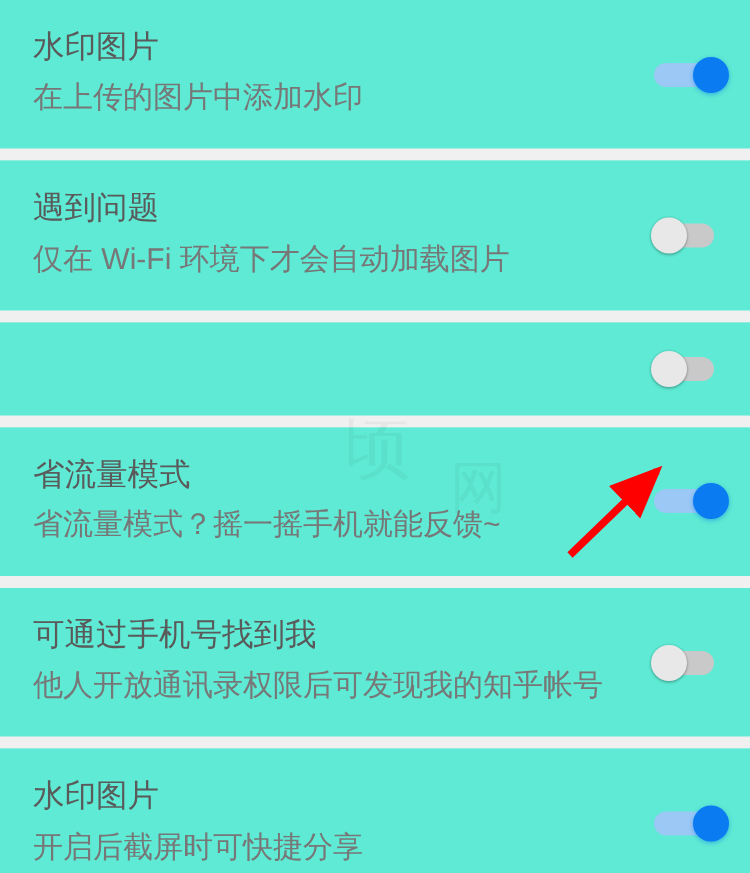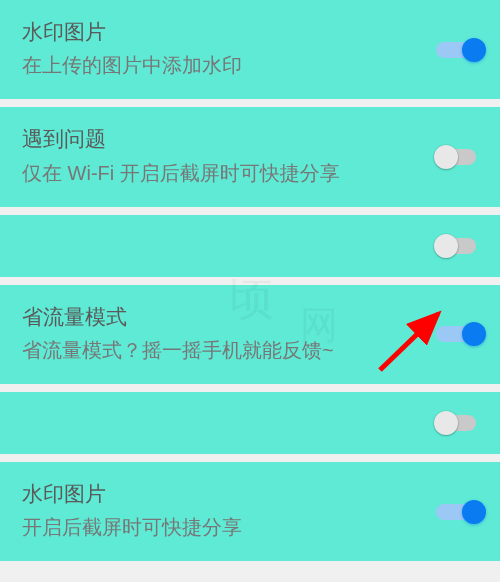--- a/index.html
+++ b/index.html
@@ -96,21 +96,21 @@
     </div>
     <div class="switch on">
       <div class="track"></div>
       <div class="knob"></div>
     </div>
   </div>
 
   <div class="item">
     <div class="text-col">
       <div class="title">遇到问题</div>
-      <div class="desc">仅在 Wi-Fi 开启后截屏时可快捷分享</div>
+      <div class="desc">仅在 Wi-Fi 环境下才会自动加载图片</div>
     </div>
     <div class="switch">
       <div class="track"></div>
       <div class="knob"></div>
     </div>
   </div>
 
   <div class="item">
     <div class="switch">
       <div class="track"></div>
@@ -123,20 +123,24 @@
       <div class="title">省流量模式</div>
       <div class="desc">省流量模式？摇一摇手机就能反馈~</div>
     </div>
     <div class="switch on">
       <div class="track"></div>
       <div class="knob"></div>
     </div>
   </div>
 
   <div class="item">
+    <div class="text-col">
+      <div class="title">可通过手机号找到我</div>
+      <div class="desc">他人开放通讯录权限后可发现我的知乎帐号</div>
+    </div>
     <div class="switch">
       <div class="track"></div>
       <div class="knob"></div>
     </div>
   </div>
 
   <div class="item">
     <div class="text-col">
       <div class="title">水印图片</div>
       <div class="desc">开启后截屏时可快捷分享</div>

